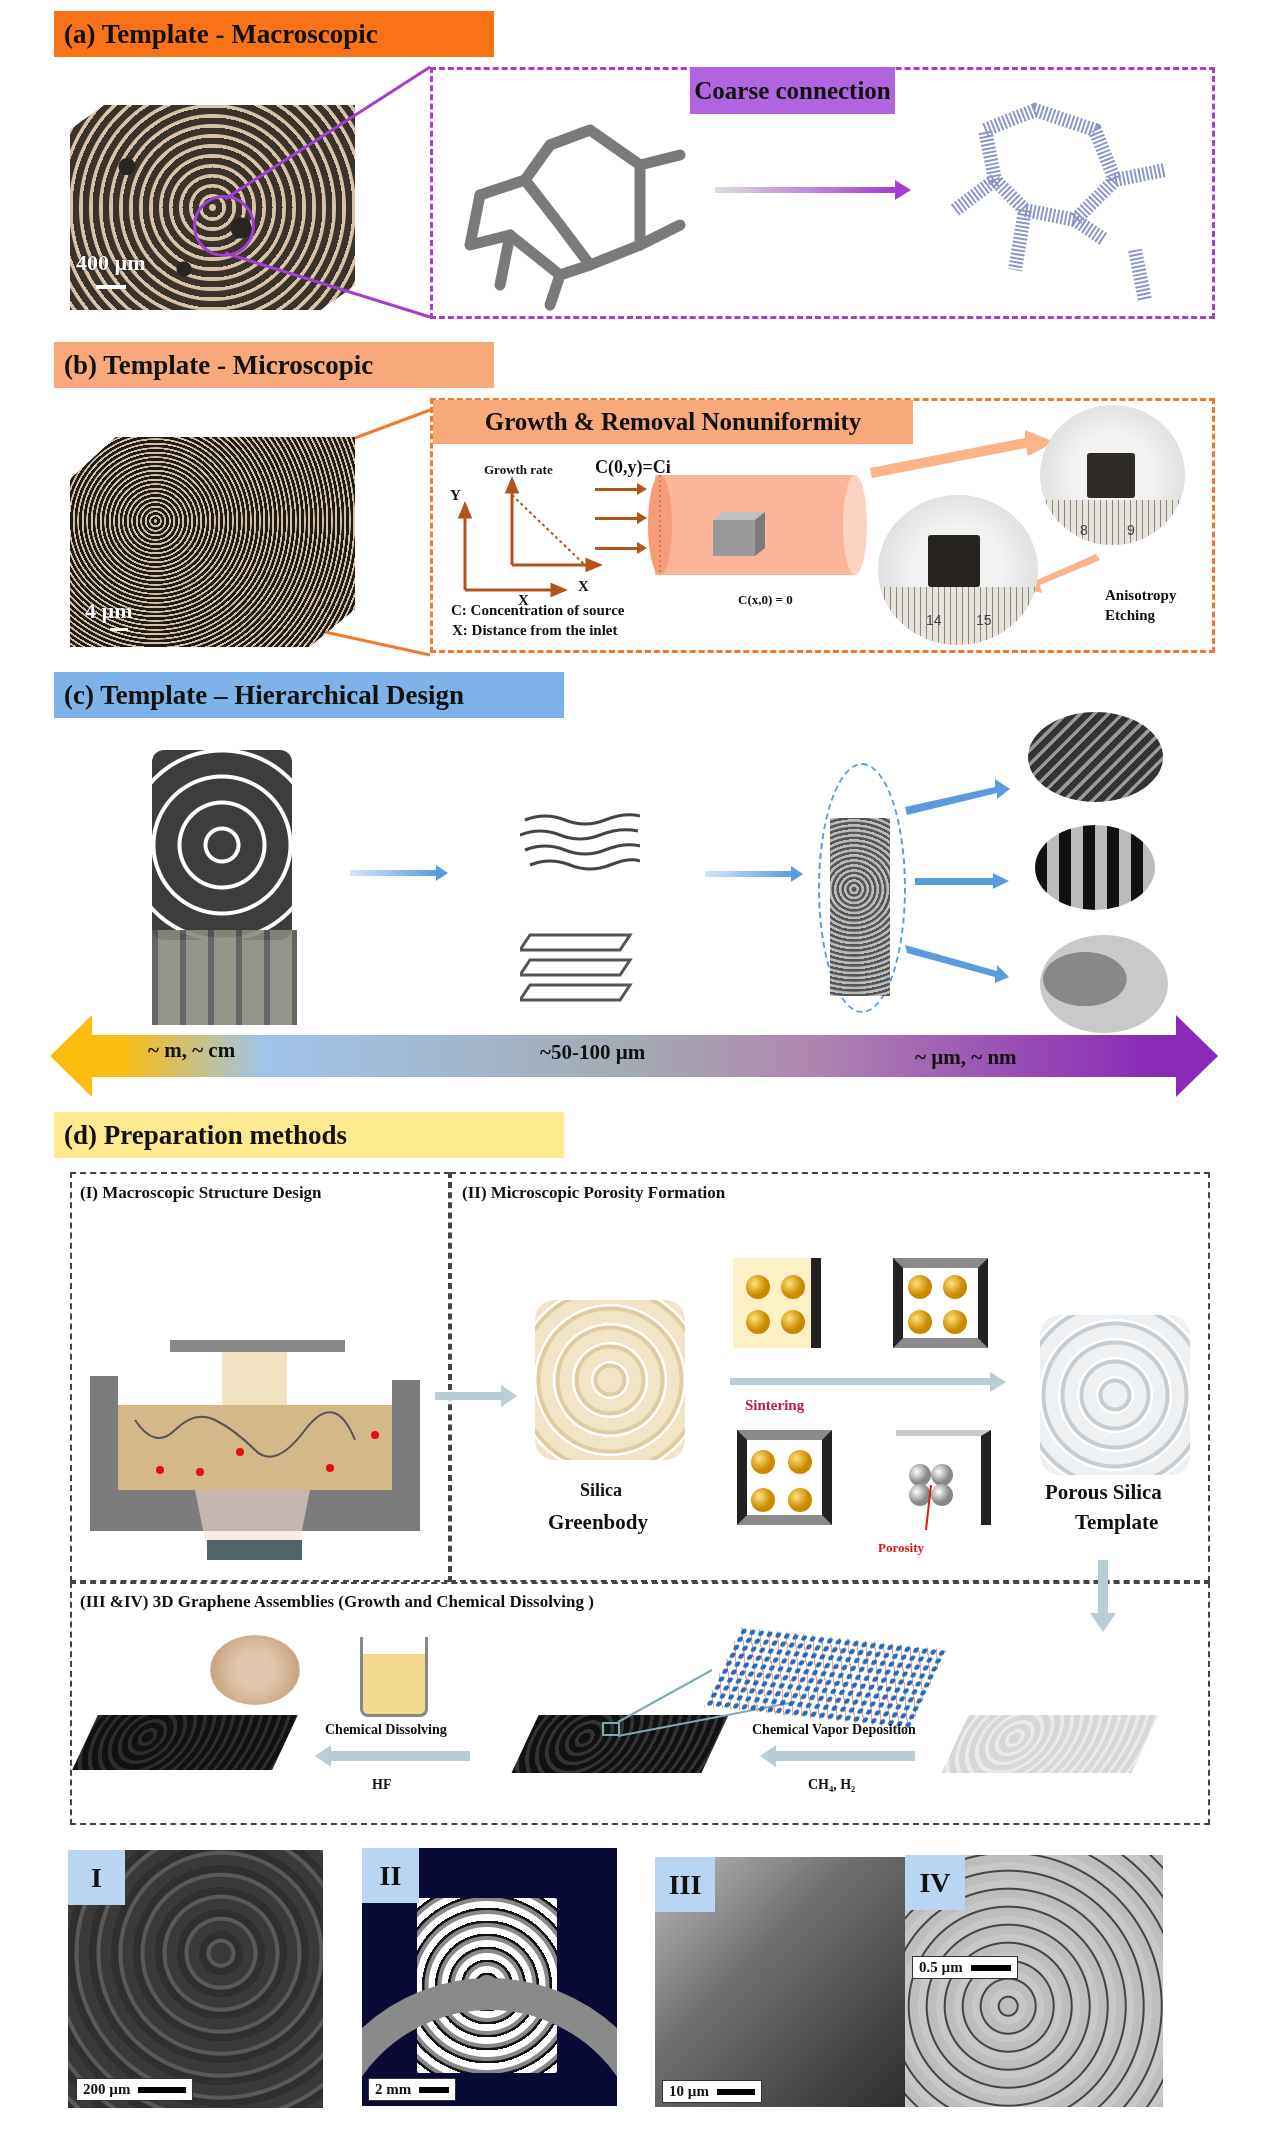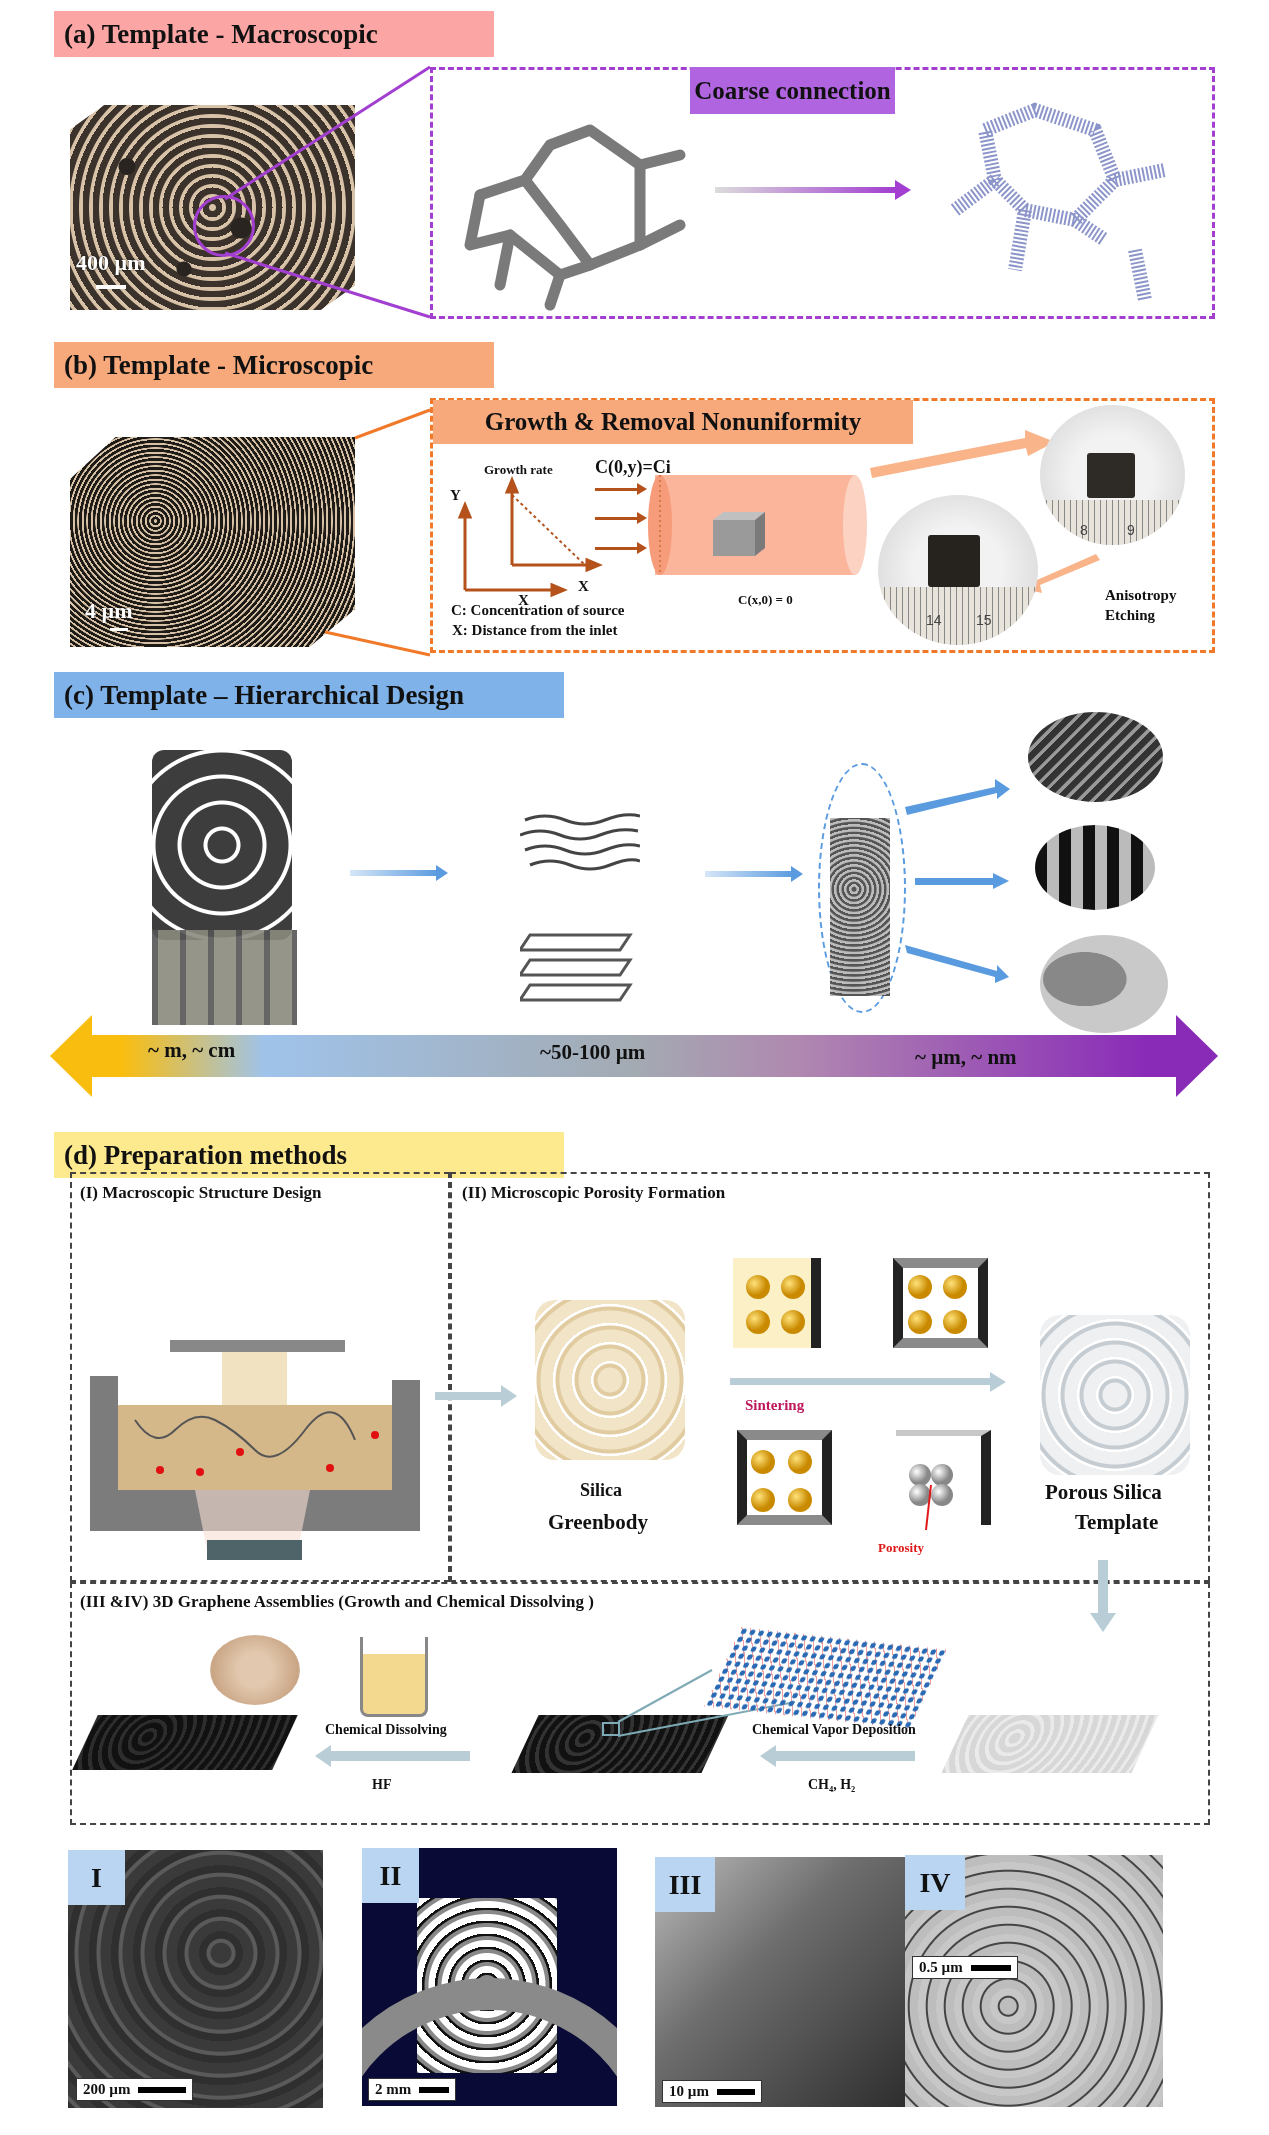--- a/index.html
+++ b/index.html
@@ -1,23 +1,23 @@
 <!DOCTYPE html>
 <html><head>
 <meta charset="utf-8">
 <style>
   * { box-sizing: border-box; margin: 0; padding: 0; }
   html, body { width: 1269px; height: 2135px; background: #ffffff; overflow: hidden; }
   body { position: relative; font-family: "Liberation Serif", "DejaVu Serif", serif; color: #111; }
   .abs { position: absolute; }
   .hdr { position: absolute; height: 46px; font-weight: bold; font-size: 27px; line-height: 46px; padding-left: 10px; color: #111; white-space: nowrap; }
-  .hdr-a { background: #fca5a5; left: 54px; top: 11px; width: 440px; }
+  .hdr-a { background: #f97316; left: 54px; top: 11px; width: 440px; }
   .hdr-b { background: #f7a97b; left: 54px; top: 342px; width: 440px; }
   .hdr-c { background: #7fb2e8; left: 54px; top: 672px; width: 510px; }
-  .hdr-d { background: #fde98e; left: 54px; top: 1112px; width: 510px; margin-top: 20px; }
+  .hdr-d { background: #fde98e; left: 54px; top: 1112px; width: 510px; }
   .serif-b { font-family: "Liberation Serif", "DejaVu Serif", serif; font-weight: bold; }
   .dashed-purple { border: 3px dashed #a23ed0; }
   .dashed-orange { border: 3px dashed #f07a2a; }
   .dashed-gray { border: 2px dashed #444; }
   .cube-foam { background:
       radial-gradient(circle at 20% 30%, #2a2420 0 8px, transparent 9px),
       radial-gradient(circle at 60% 60%, #2a2420 0 10px, transparent 11px),
       radial-gradient(circle at 40% 80%, #2a2420 0 7px, transparent 8px),
       repeating-radial-gradient(circle at 50% 50%, #d8c3a8 0 3px, #3b322b 4px 10px);
   }

